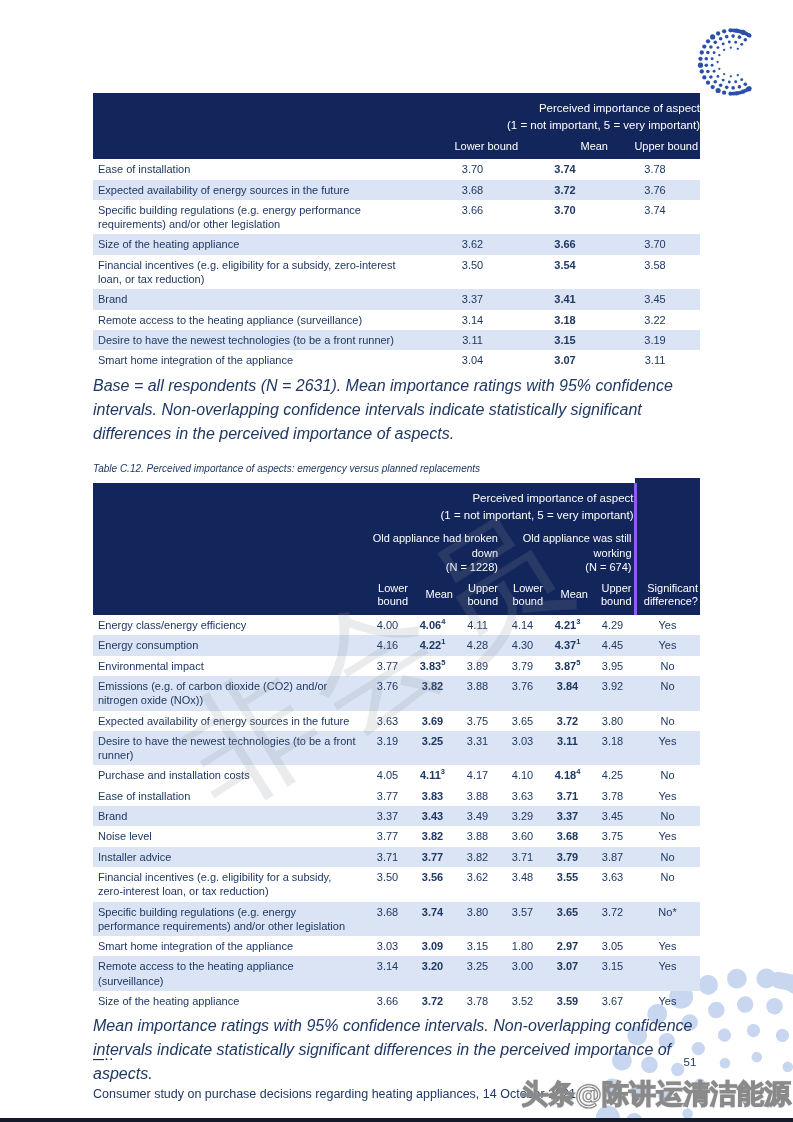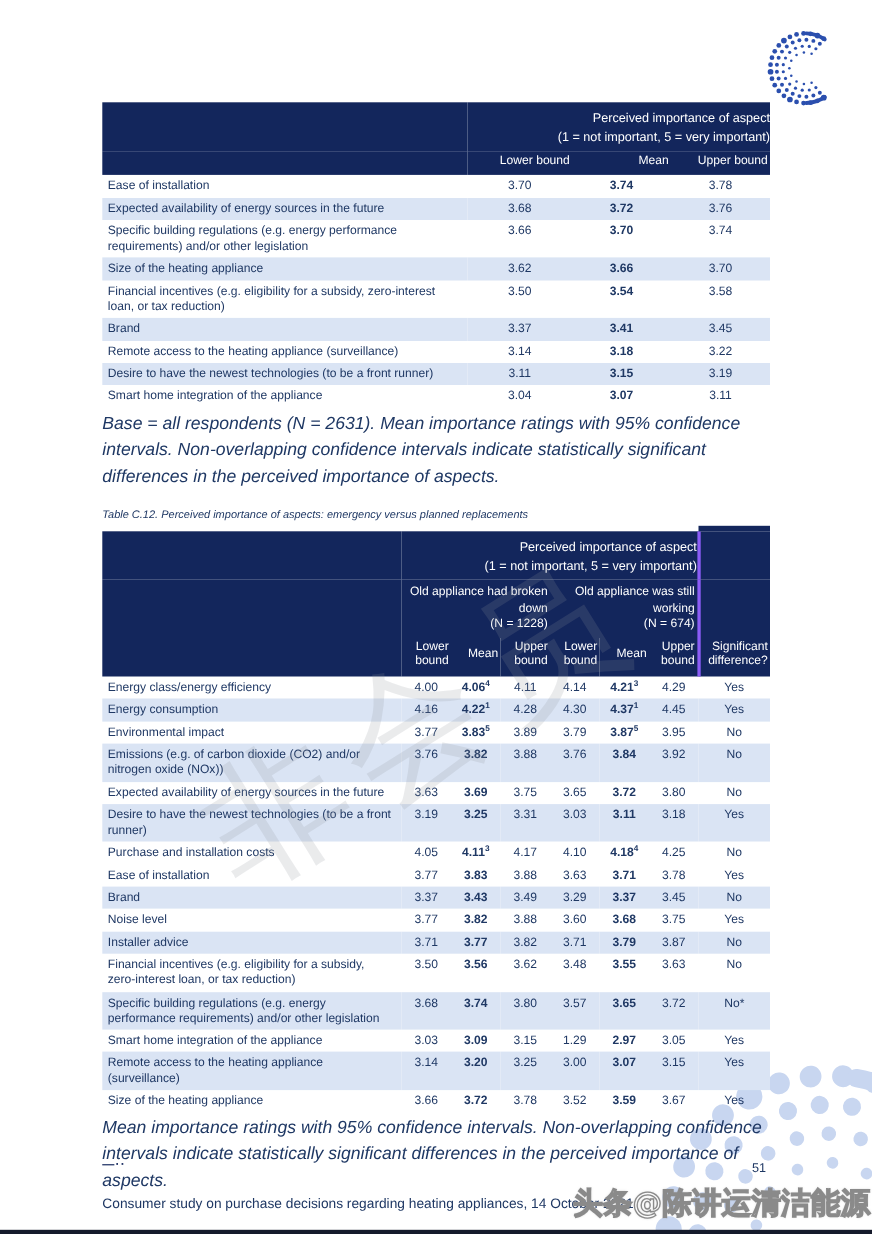--- a/index.html
+++ b/index.html
@@ -379,21 +379,21 @@
               <td class="num">3.57</td>
               <td class="num mean">3.65</td>
               <td class="num">3.72</td>
               <td class="num">No*</td>
             </tr>
             <tr>
               <td class="aspect">Smart home integration of the appliance</td>
               <td class="num">3.03</td>
               <td class="num mean">3.09</td>
               <td class="num">3.15</td>
-              <td class="num">1.29</td>
+              <td class="num">1.80</td>
               <td class="num mean">2.97</td>
               <td class="num">3.05</td>
               <td class="num">Yes</td>
             </tr>
             <tr class="alt">
               <td class="aspect">Remote access to the heating appliance (surveillance)</td>
               <td class="num">3.14</td>
               <td class="num mean">3.20</td>
               <td class="num">3.25</td>
               <td class="num">3.00</td>

